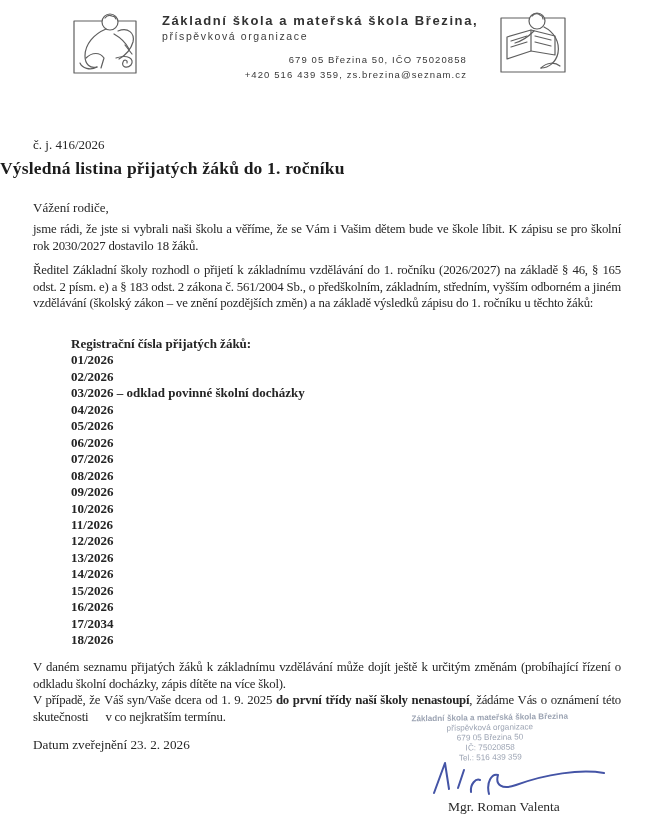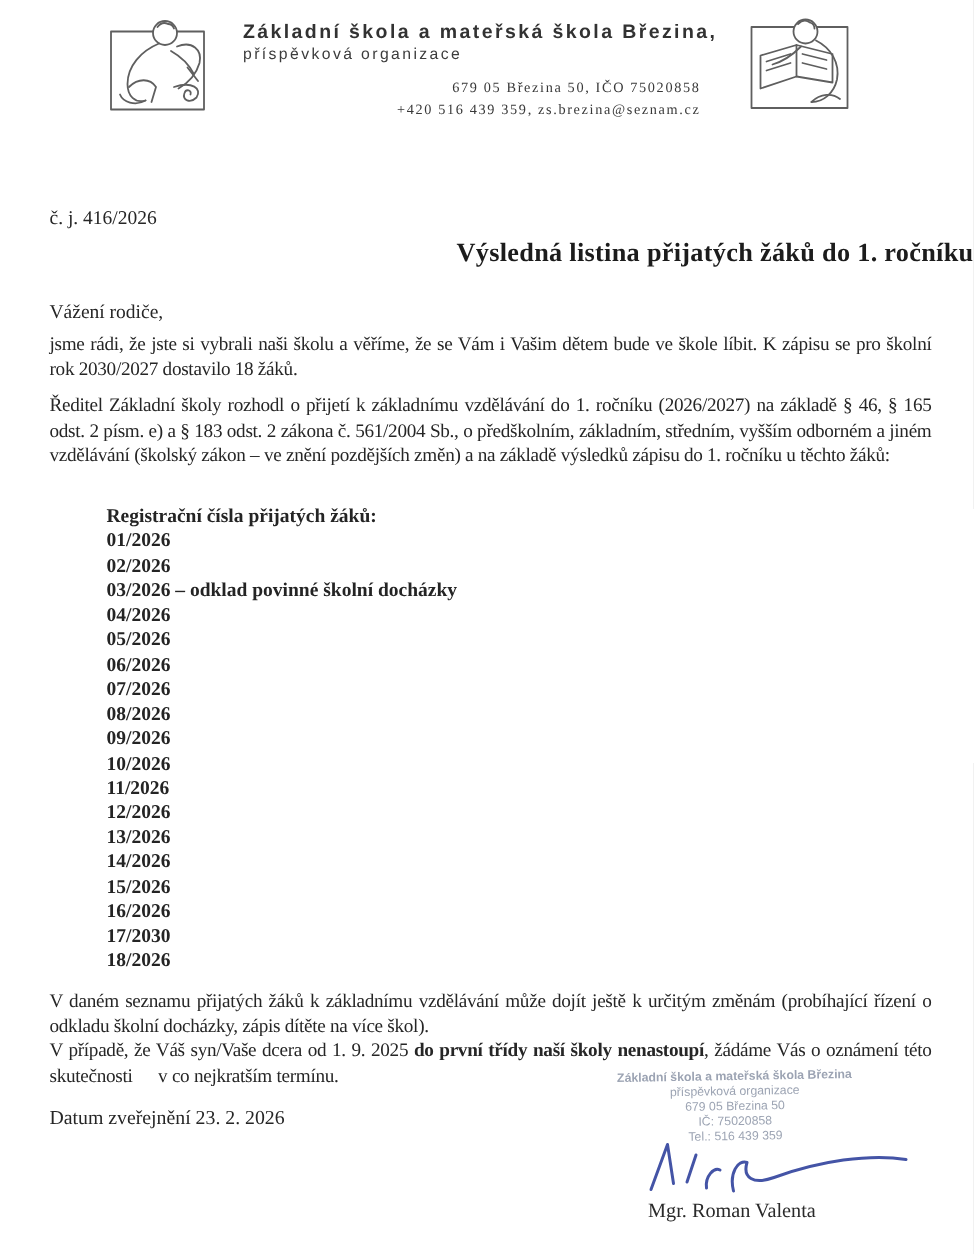--- a/index.html
+++ b/index.html
@@ -17,27 +17,27 @@
     font-family:"Liberation Sans", sans-serif; font-size:13px; font-weight:600;
     letter-spacing:1.6px; color:#323232; white-space:nowrap;
   }
   .hdr-org{
     position:absolute; left:162px; top:30px;
     font-family:"Liberation Sans", sans-serif; font-size:10.5px;
     letter-spacing:1.6px; color:#3c3c3c; white-space:nowrap;
   }
   .hdr-contact{
     position:absolute; right:182px; top:52px; text-align:right;
-    font-family:Liberation Serif, serif; font-size:9.5px;
+    font-family:Liberation Sans, sans-serif; font-size:9.5px;
     letter-spacing:1.1px; color:#383838; line-height:15px; white-space:nowrap;
   }
   
   .refno{position:absolute; left:33px; top:137px; font-size:13px;}
   .title{
-    position:absolute; left:0; top:158px; width:649px; text-align:right;
+    position:absolute; left:0; top:158px; width:649px; text-align:left;
     font-size:17.5px; font-weight:bold; color:#1c1c1c; letter-spacing:0.2px;
   }
   .salutation{position:absolute; left:33px; top:200px; font-size:13px;}
   .para{
     position:absolute; left:33px; width:588px;
     font-size:12.8px; line-height:16.5px; letter-spacing:-0.2px;
     text-align:justify;
   }
   .p-intro{top:221px;}
   .p-decision{top:262px;}
@@ -53,21 +53,21 @@
   .pubdate{position:absolute; left:33px; top:737px; font-size:13.2px;}
   
   .stamp{
     position:absolute; left:385px; top:713px; width:210px; text-align:center;
     font-family:"Liberation Sans", sans-serif; font-size:8.2px; line-height:10px;
     transform:rotate(-1deg); white-space:nowrap;
   }
   .stamp .sline{opacity:0.85;}
   .stamp .sline:first-child{font-weight:bold;}
   .sig{position:absolute; left:428px; top:757px;}
-  .sig-name{position:absolute; left:432px; top:799px; font-size:13.5px; color:#2a2a2a;}
+  .sig-name{position:absolute; left:448px; top:799px; font-size:13.5px; color:#2a2a2a;}
   .lineart{stroke:#5f5f5f; stroke-width:1.2; fill:none; stroke-linecap:round; stroke-linejoin:round;}
 </style>
 </head>
 <body>
 
 <div class="page">
 
   <div class="logo" style="left:72px; top:12px;">
     <svg width="72" height="64" viewBox="0 0 72 64">
       <g class="lineart">
@@ -126,21 +126,21 @@
         <div>07/2026</div>
         <div>08/2026</div>
         <div>09/2026</div>
         <div>10/2026</div>
         <div>11/2026</div>
         <div>12/2026</div>
         <div>13/2026</div>
         <div>14/2026</div>
         <div>15/2026</div>
         <div>16/2026</div>
-        <div>17/2030</div>
+        <div>17/2034</div>
         <div>18/2026</div>
       </div>
   </div>
 
   <div class="closing">
     <p class="cpara">V daném seznamu přijatých žáků k základnímu vzdělávání může dojít ještě k určitým změnám (probíhající řízení o odkladu školní docházky, zápis dítěte na více škol).</p>
     <p class="cpara"><span>V případě, že Váš syn/Vaše dcera od 1. 9. 2025 </span><span style="font-weight: bold;">do první třídy naší školy nenastoupí</span><span>, žádáme Vás o oznámení této skutečnosti </span><span style="font-weight: normal; margin-left: 14px;">v co nejkratším termínu.</span></p>
   </div>
 
   <div class="pubdate">Datum zveřejnění 23. 2. 2026</div>

